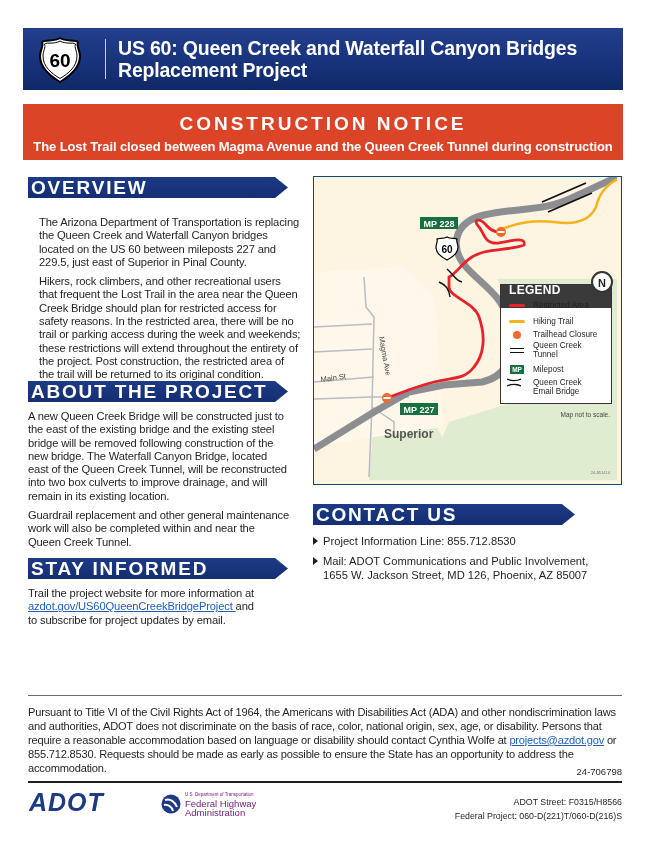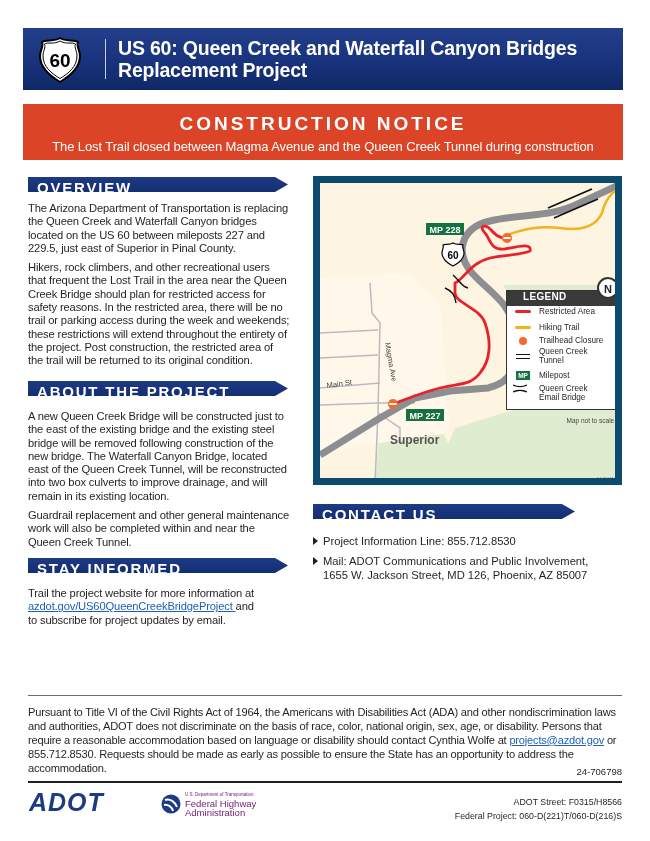--- a/index.html
+++ b/index.html
@@ -16,49 +16,49 @@
   .header-title {
     position: absolute; left: 95px; top: 9px; color: #ffffff;
     font-size: 19.5px; font-weight: bold; line-height: 22px; letter-spacing: -0.2px;
   }
 
   .notice {
     position: absolute; left: 23px; top: 104px; width: 600px; height: 56px;
     background: #dc4428; color: #ffffff; text-align: center;
   }
   .notice-title { font-size: 19px; font-weight: bold; letter-spacing: 3px; margin-top: 9px; line-height: 22px; }
-  .notice-sub { font-size: 13px; font-weight: normal; margin-top: 4px; line-height: 16px; letter-spacing: -0.1px; }
+  .notice-sub { font-size: 13px; font-weight: bold; margin-top: 4px; line-height: 16px; letter-spacing: -0.1px; }
 
   .sec-head {
-    position: absolute; left: 28px; width: 260px; height: 15px;
+    position: absolute; left: 28px; width: 260px; height: 21px;
     background: linear-gradient(180deg, #1d3a85 0%, #142e72 100%);
     clip-path: polygon(0 0, 95% 0, 100% 50%, 95% 100%, 0 100%);
-    color: #ffffff; font-weight: bold; font-size: 15px; letter-spacing: 1.8px;
-    padding-left: 9px; line-height: 21px;
+    color: #ffffff; font-weight: bold; font-size: 19px; letter-spacing: 1.8px;
+    padding-left: 3px; line-height: 21px;
   }
   .col-text {
     position: absolute; left: 28px; width: 262px;
     font-size: 11.2px; line-height: 13.3px; color: #231f20; letter-spacing: -0.15px;
   }
   .col-text p { margin-bottom: 6px; }
   a.link { color: #1f5fb8; text-decoration: underline; }
 
   .map {
     position: absolute; left: 313px; top: 176px; width: 309px; height: 309px;
-    border: 7px solid #0c4a6e; background: #fdf4e2; overflow: hidden;
+    border: 1px solid #0c4a6e; background: #fdf4e2; overflow: hidden;
   }
   .map svg { position: absolute; left: 0; top: 0; }
 
   .legend {
     position: absolute; left: 186px; top: 107px; width: 112px; height: 120px;
     background: #ffffff; border: 1.5px solid #333333;
   }
   .legend-head {
-    height: 15px; background: #3a3a3a; color: #ffffff; font-size: 10px; font-weight: bold;
-    padding-left: 16px; line-height: 11px; letter-spacing: 0.3px;
+    height: 23px; background: #3a3a3a; color: #ffffff; font-size: 12px; font-weight: bold;
+    padding-left: 8px; line-height: 11px; letter-spacing: 0.3px;
   }
   .legend-row { position: absolute; left: 6px; display: flex; align-items: center; font-size: 8.2px; line-height: 9px; color: #231f20; }
   .legend-sym { width: 20px; display: flex; justify-content: center; align-items: center; margin-right: 6px; }
 
   .contact-list { position: absolute; left: 313px; top: 535px; width: 300px; font-size: 11.2px; line-height: 13.3px; }
   .contact-item { position: relative; padding-left: 10px; margin-bottom: 7px; }
   .contact-item .tri {
     position: absolute; left: 0; top: 2px; width: 0; height: 0;
     border-left: 5px solid #231f20; border-top: 4px solid transparent; border-bottom: 4px solid transparent;
   }
@@ -89,21 +89,21 @@
     <div>Replacement Project</div>
   </div>
 </div>
 
 <div class="notice">
   <div class="notice-title">CONSTRUCTION NOTICE</div>
   <div class="notice-sub">The Lost Trail closed between Magma Avenue and the Queen Creek Tunnel during construction</div>
 </div>
 
 <div class="sec-head" style="top:177px;">OVERVIEW</div>
-<div class="col-text" style="top:202px;">
+<div class="col-text" style="top:216px;margin-left:11px;">
   <p>The Arizona Department of Transportation is replacing the Queen Creek and Waterfall Canyon bridges located on the US 60 between mileposts 227 and 229.5, just east of Superior in Pinal County.</p>
   <p>Hikers, rock climbers, and other recreational users that frequent the Lost Trail in the area near the Queen Creek Bridge should plan for restricted access for safety reasons. In the restricted area, there will be no trail or parking access during the week and weekends; these restrictions will extend throughout the entirety of the project. Post construction, the restricted area of the trail will be returned to its original condition.</p>
 </div>
 
 <div class="sec-head" style="top:381px;">ABOUT THE PROJECT</div>
 <div class="col-text" style="top:410px;">
   <p>A new Queen Creek Bridge will be constructed just to the east of the existing bridge and the existing steel bridge will be removed following construction of the new bridge. The Waterfall Canyon Bridge, located east of the Queen Creek Tunnel, will be reconstructed into two box culverts to improve drainage, and will remain in its existing location.</p>
   <p>Guardrail replacement and other general maintenance work will also be completed within and near the Queen Creek Tunnel.</p>
 </div>
 

